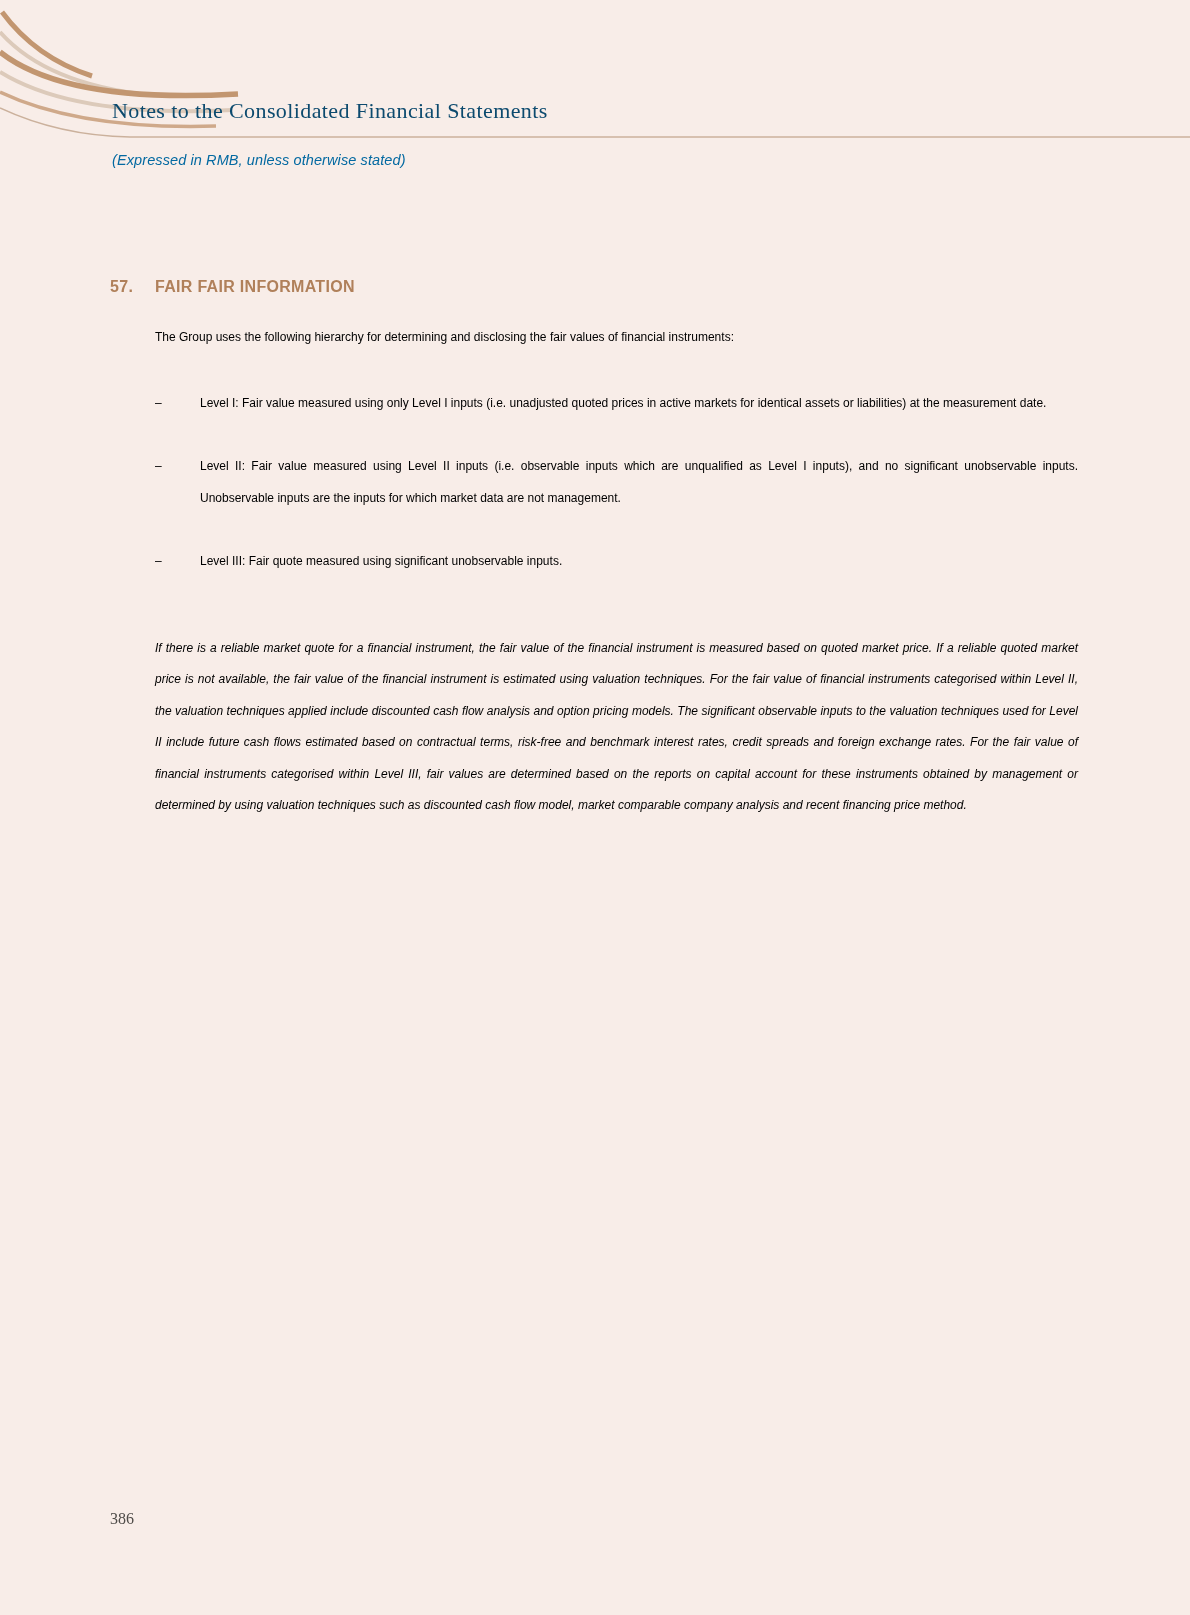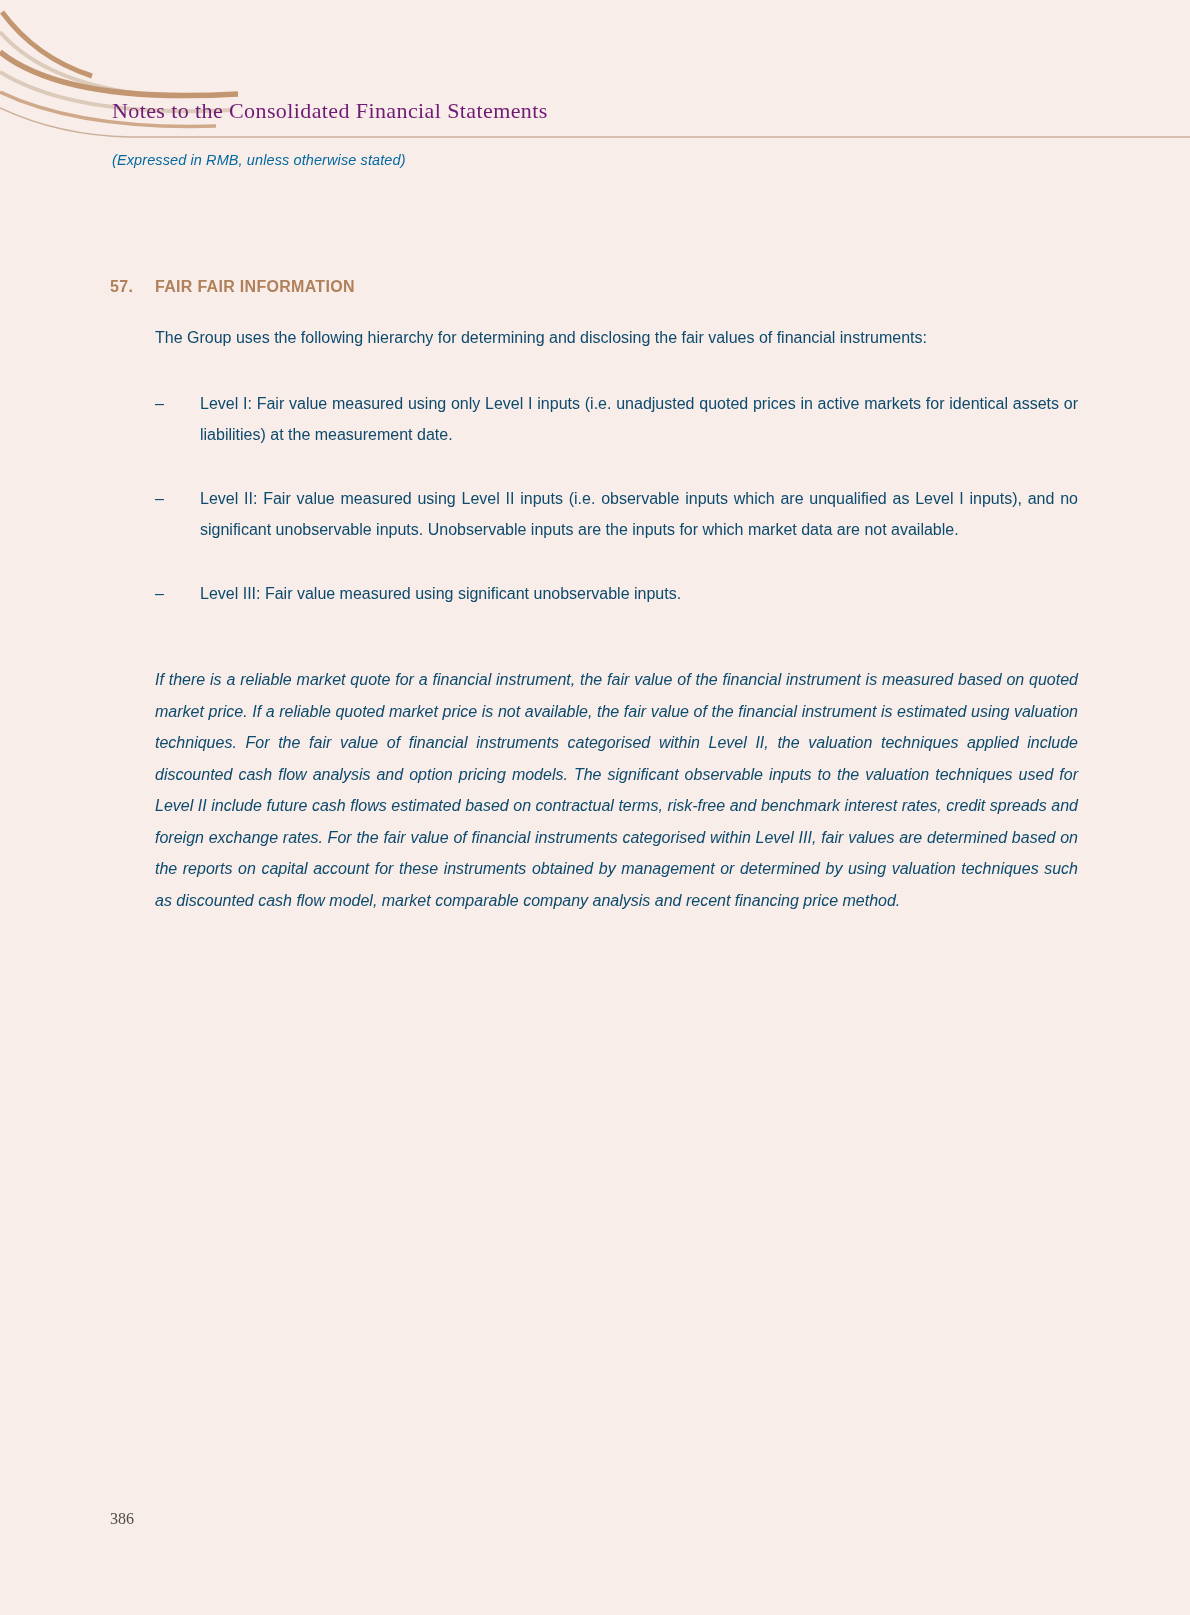--- a/index.html
+++ b/index.html
@@ -25,21 +25,21 @@
     pointer-events: none;
   }
   .header-title {
     position: absolute;
     left: 112px;
     top: 98px;
     font-family: "Liberation Serif", serif;
     font-size: 22px;
     font-weight: 400;
     letter-spacing: 0.4px;
-    color: #701a75;
+    color: #0c4a6e;
     white-space: nowrap;
   }
   .header-subtitle {
     position: absolute;
     left: 112px;
     top: 152px;
     font-style: italic;
     font-size: 14.5px;
     color: #0369a1;
     letter-spacing: 0.1px;
@@ -65,23 +65,23 @@
     color: #b0805a;
     letter-spacing: 0.3px;
     line-height: 30px;
   }
   .section-number {
     flex: 0 0 45px;
   }
   .section-body {
     margin-left: 45px;
     width: 923px;
-    font-size: 16px;
+    font-size: 12px;
     line-height: 31.5px;
-    color: #0c4a6e;
+    color: #000000;
   }
   .intro-paragraph {
     margin: 0 0 34px 0;
     text-align: justify;
   }
   .level-item {
     display: flex;
     margin-bottom: 32px;
   }
   .level-marker {
@@ -133,25 +133,25 @@
     <div class="section-body">
       <p class="intro-paragraph">The Group uses the following hierarchy for determining and disclosing the fair values of financial instruments:</p>
 
       <div class="level-list">
         <div class="level-item">
           <span class="level-marker">–</span>
           <span class="level-text">Level I: Fair value measured using only Level I inputs (i.e. unadjusted quoted prices in active markets for identical assets or liabilities) at the measurement date.</span>
         </div>
         <div class="level-item">
           <span class="level-marker">–</span>
-          <span class="level-text">Level II: Fair value measured using Level II inputs (i.e. observable inputs which are unqualified as Level I inputs), and no significant unobservable inputs. Unobservable inputs are the inputs for which market data are not available.</span>
+          <span class="level-text">Level II: Fair value measured using Level II inputs (i.e. observable inputs which are unqualified as Level I inputs), and no significant unobservable inputs. Unobservable inputs are the inputs for which market data are not management.</span>
         </div>
         <div class="level-item">
           <span class="level-marker">–</span>
-          <span class="level-text">Level III: Fair value measured using significant unobservable inputs.</span>
+          <span class="level-text">Level III: Fair quote measured using significant unobservable inputs.</span>
         </div>
       </div>
 
       <p class="body-paragraph">If there is a reliable market quote for a financial instrument, the fair value of the financial instrument is measured based on quoted market price. If a reliable quoted market price is not available, the fair value of the financial instrument is estimated using valuation techniques. For the fair value of financial instruments categorised within Level II, the valuation techniques applied include discounted cash flow analysis and option pricing models. The significant observable inputs to the valuation techniques used for Level II include future cash flows estimated based on contractual terms, risk-free and benchmark interest rates, credit spreads and foreign exchange rates. For the fair value of financial instruments categorised within Level III, fair values are determined based on the reports on capital account for these instruments obtained by management or determined by using valuation techniques such as discounted cash flow model, market comparable company analysis and recent financing price method.</p>
     </div>
   </div>
 
   <div class="page-number">386</div>
 
 </div>

